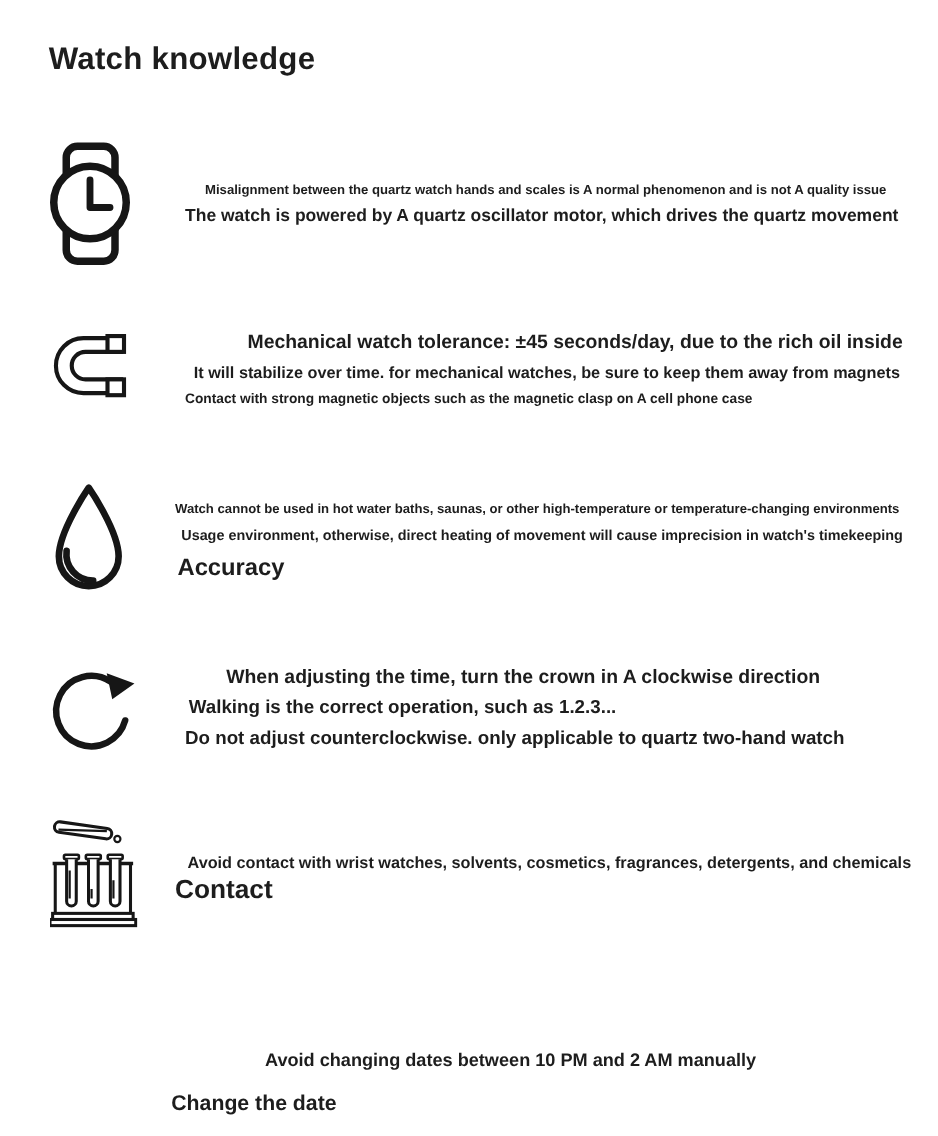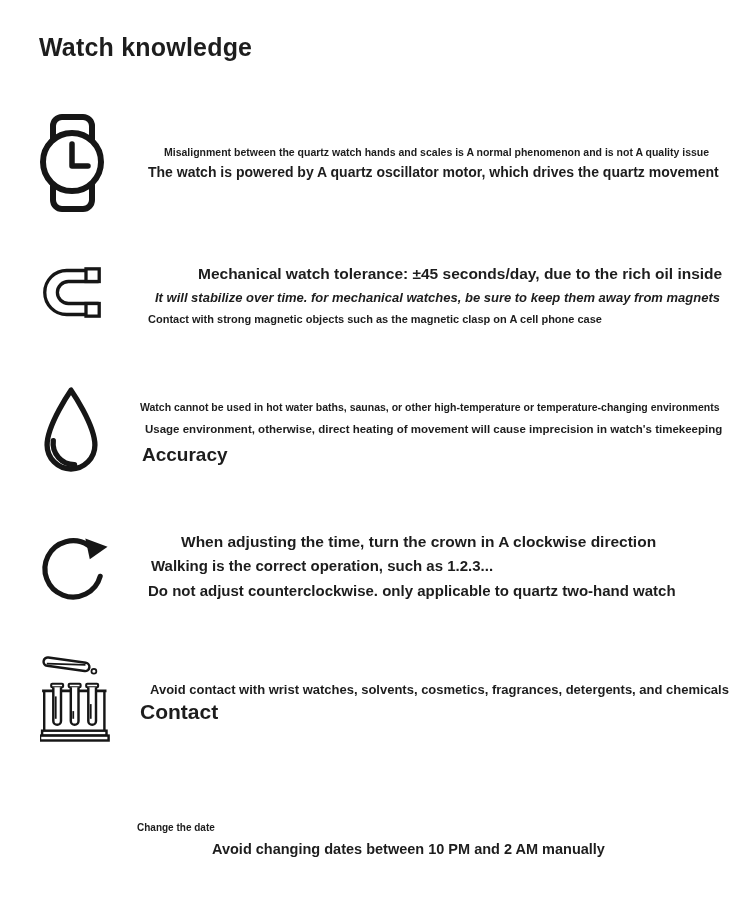--- a/index.html
+++ b/index.html
@@ -26,40 +26,40 @@
     color:#1d1d1d;
     line-height:1.25;
   }
   
   .ic1 { left:38px;  top:113px; }
   .s1l1 { left:164px; top:146px; font-size:10.5px; }
   .s1l2 { left:148px; top:164px; font-size:14px; }
   
   .ic2 { left:42px;  top:265px; }
   .s2l1 { left:150px; top:264px; font-size:15.5px;margin-left:48px; }
-  .s2l2 { left:155px; top:290px; font-size:13px;font-style:italic; }
+  .s2l2 { left:155px; top:290px; font-size:13px; }
   .s2l3 { left:148px; top:313px; font-size:11px; }
   
   .ic3 { left:40px;  top:381px; }
   .s3l1 { left:140px; top:401px; font-size:10.5px; }
   .s3l2 { left:145px; top:422px; font-size:11.5px; }
   .s3l3 { left:142px; top:443px; font-size:19px; }
   
   .ic4 { left:38px;  top:523px; }
   .s4l1 { left:181px; top:532px; font-size:15.5px; }
   .s4l2 { left:151px; top:557px; font-size:15px; }
   .s4l3 { left:148px; top:582px; font-size:15px; }
   
   .ic5 { left:40px;  top:645px; }
   .s5l1 { left:150px; top:682px; font-size:13px; }
   .s5l2 { left:140px; top:699px; font-size:21px; }
   
   .ic6 { left:38px;  top:789px; }
   .s6l1 { left:212px; top:822px; font-size:14.5px;margin-top:18px; }
-  .s6l2 { left:137px; top:822px; font-size:10px; }
+  .s6l2 { left:137px; top:872px; font-size:17px; }
 
   .stroke { fill:none; stroke:#161616; }
   .fillw  { fill:#ffffff; stroke:#161616; }
   .cal-num { font-family:"Liberation Sans","DejaVu Sans",sans-serif; font-weight:400; fill:#1d1d1d; }
 </style>
 </head>
 <body>
 
 <div id="page">
 

